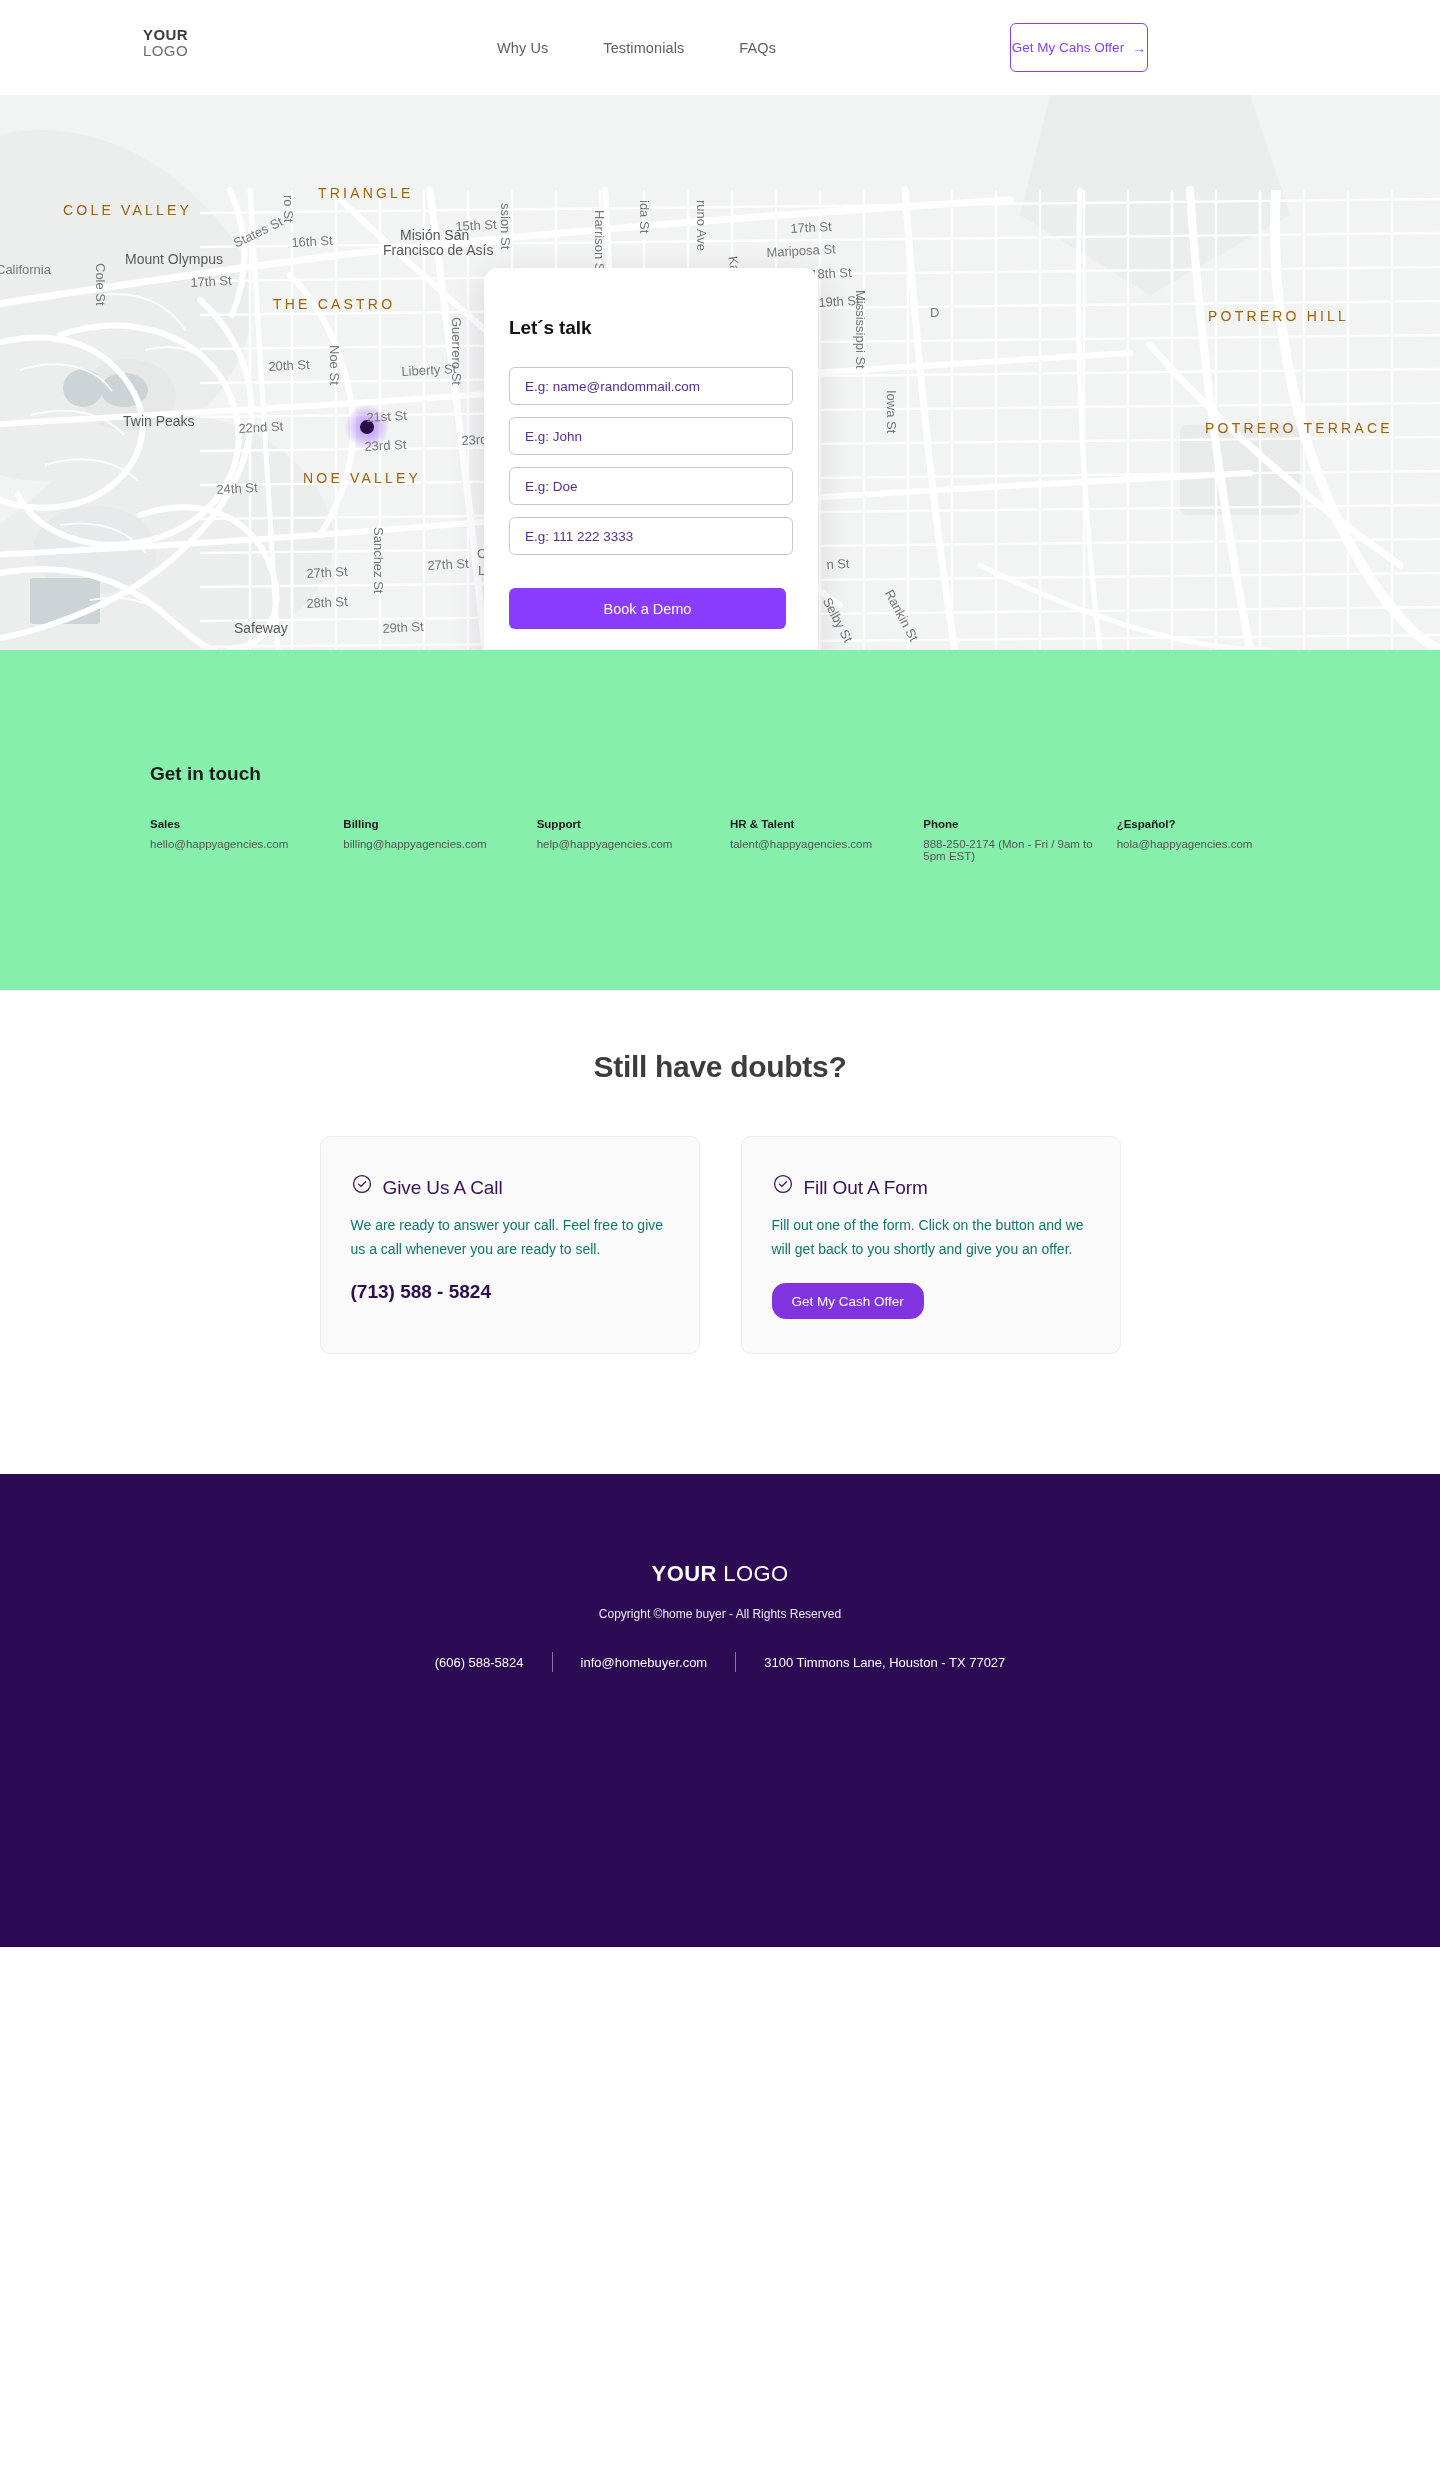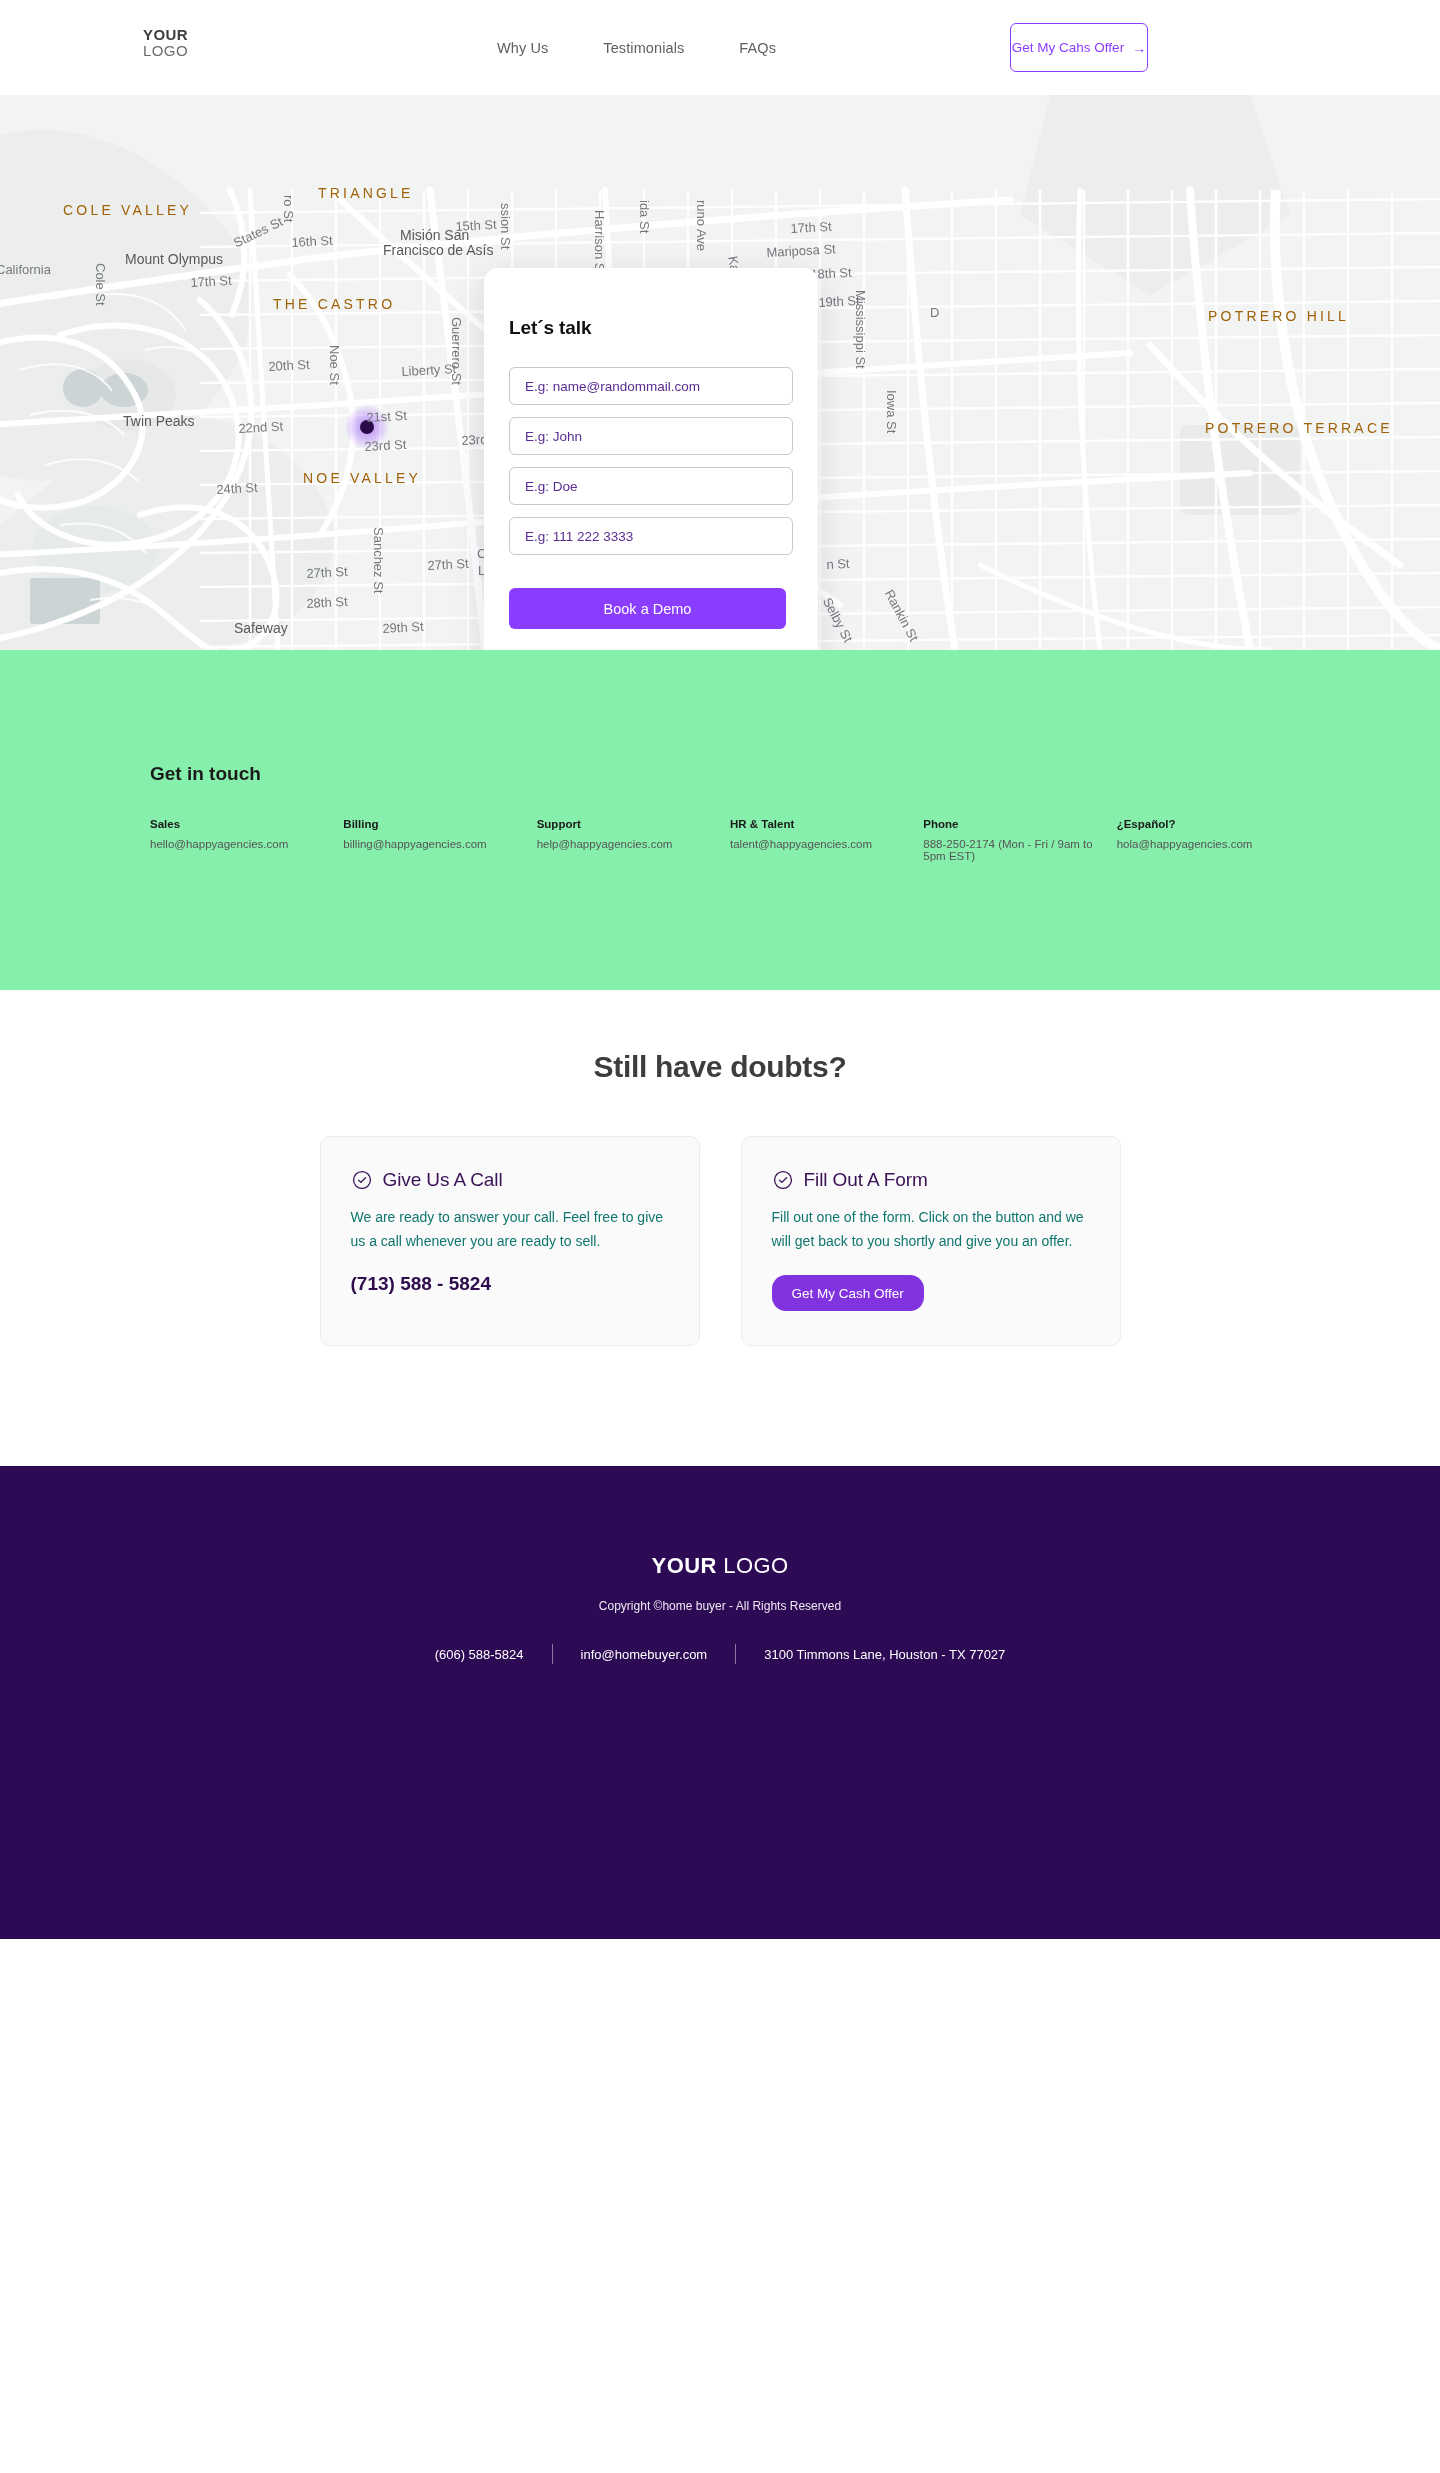--- a/index.html
+++ b/index.html
@@ -215,20 +215,21 @@
     display: flex;
     align-items: center;
     gap: 10px;
     margin-bottom: 14px;
   }
   .check-icon { width: 22px; height: 22px; flex: 0 0 22px; display:block; }
   .dcard-title {
     font-size: 19px;
     color: #3a1257;
     letter-spacing: -.1px;
+    margin-top: 8px;
   }
   .dcard-body {
     font-size: 14px;
     line-height: 1.72;
     color: #0f766e;
     margin-bottom: 20px;
   }
   .dcard-phone {
     font-size: 19px;
     font-weight: 700;

